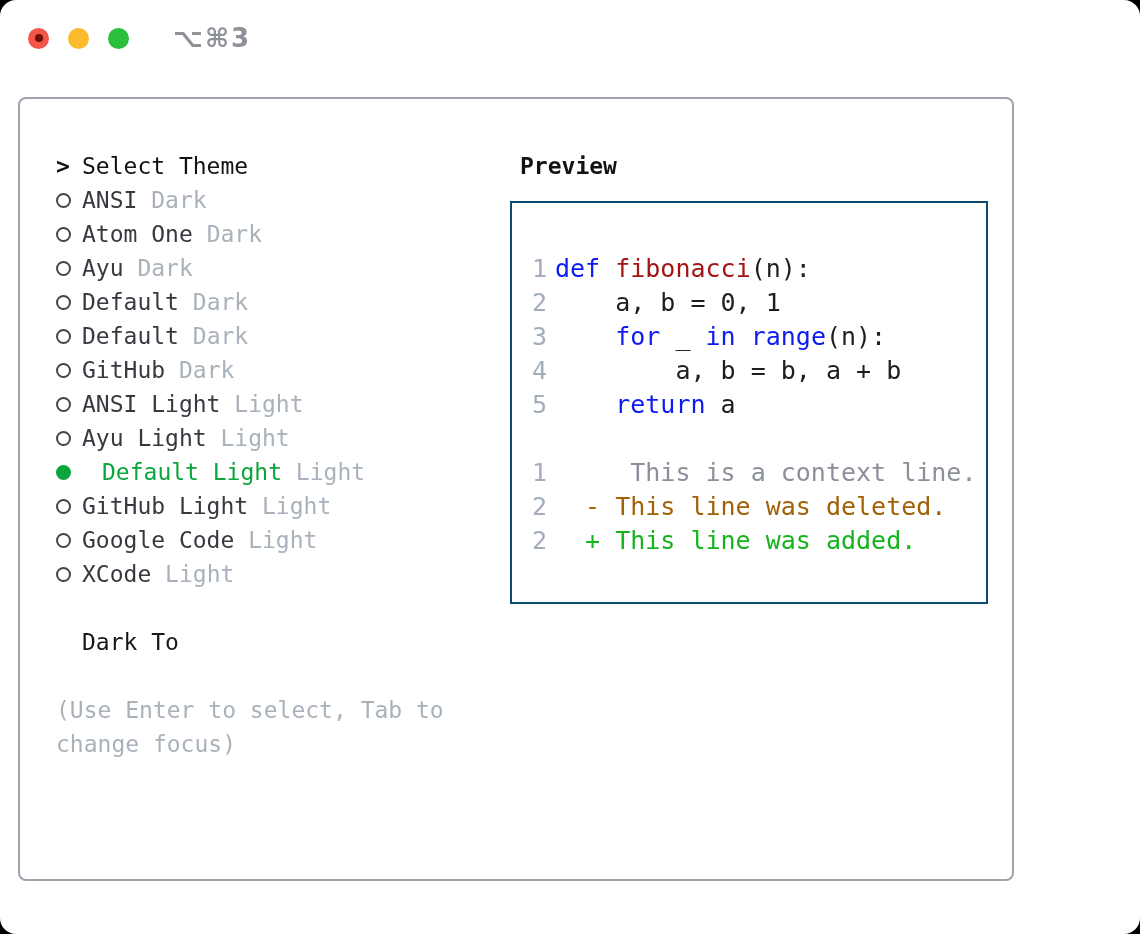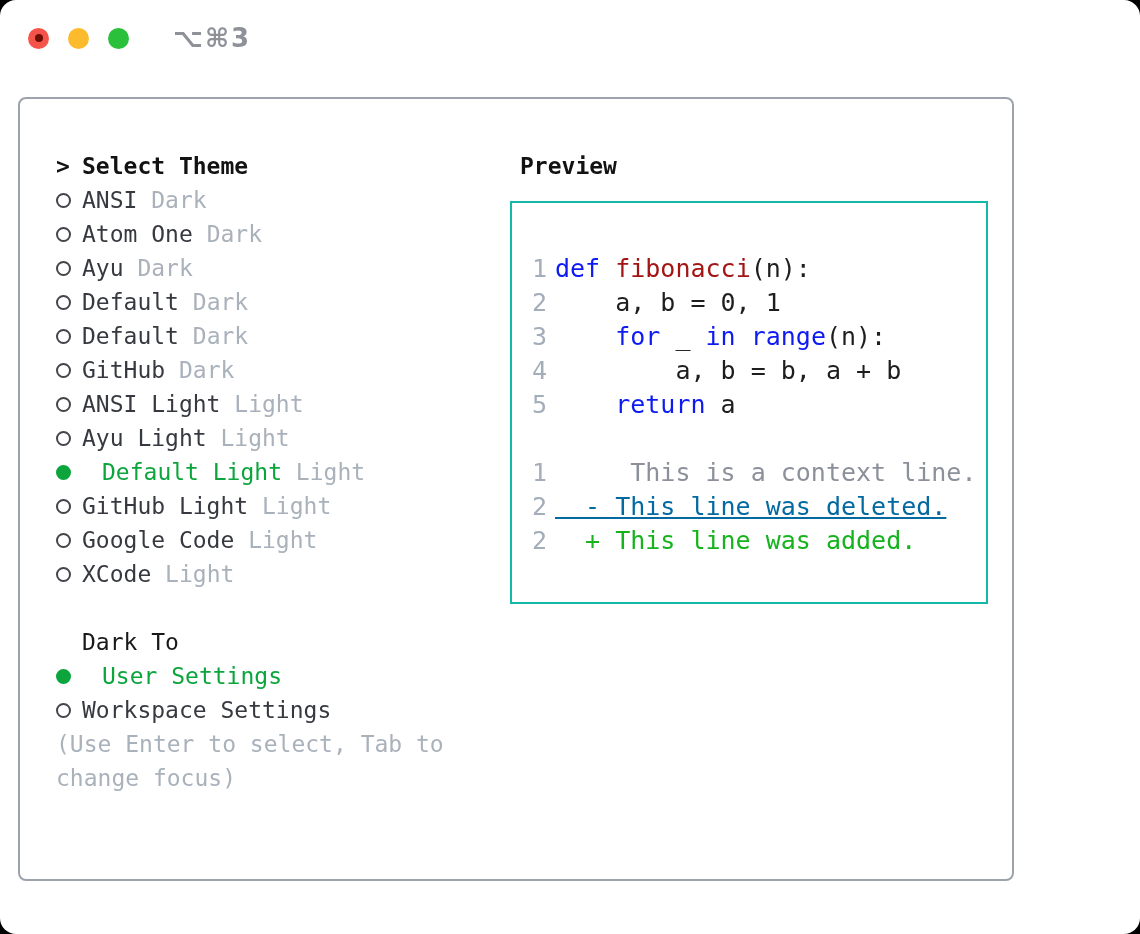--- a/index.html
+++ b/index.html
@@ -39,45 +39,45 @@
   
   .leftcol { position:absolute; left:36px; top:50px; width:440px; }
   .row { display:flex; align-items:center; height:34px; font-size:23px; white-space:pre; }
   .bullet { width:26px; flex:0 0 26px; display:flex; align-items:center; }
   .circle {
     width:11px; height:11px; border-radius:50%;
     border:2px solid #42454b; box-sizing:content-box;
   }
   .circle.sel { background:#0ca53d; border-color:#0ca53d; }
   .cursor { font-weight:700; color:#121212; font-size:23px; }
-  .hdr { font-weight:700; color:#121212; }
+  .hdr { font-weight:400; color:#121212; }
   .nm { color:#36393f; }
   .vr { color:#a9b1bb; }
   .row.selected .nm { color:#0ca53d;margin-left:20px; }
   .spacer { height:34px; }
   .subhdr { color:#17181a; }
-  .hint { color:#a9b1bb; font-size:23px; line-height:34px; width:424px; }
+  .hint { color:#a9b1bb; font-size:23px; line-height:34px; width:424px; margin-top:34px; }
   
   .preview-title {
     position:absolute; left:500px; top:50px; height:34px; display:flex; align-items:center;
     font-size:23px; font-weight:700; color:#121212;
   }
   .preview-box {
     position:absolute; left:490px; top:102px; width:478px; height:403px;
-    border:2px solid #14b8a6; box-sizing:border-box;
+    border:2px solid #0c4a6e; box-sizing:border-box;
     padding:49px 0 0 20px; white-space:pre;
     font-size:25px; line-height:34px; overflow:hidden;
   }
   .pline { height:34px; }
   .ln { display:inline-block; width:15px; margin-right:8px; color:#a3aeba; }
   .seg.pl  { color:#1e1e1e; }
   .seg.kw  { color:#0d1bf2; }
   .seg.fn  { color:#a31515; }
   .seg.ctx { color:#8b909a; }
-  .seg.del { color:#0369a1;text-decoration:underline; }
+  .seg.del { color:#a16207; }
   .seg.add { color:#17b31e; }
 </style>
 </head>
 <body>
 
 <div class="window">
 
   <div class="titlebar">
     <div class="lights">
       <span class="light red">
@@ -112,24 +112,20 @@
           <div class="row"><span class="bullet"><span class="circle"></span></span><span class="nm">XCode</span><span class="vr"> Light</span></div>
         </div>
 
       <div class="spacer"></div>
 
       <div class="row">
         <span class="bullet"></span>
         <span class="subhdr">Dark To</span>
       </div>
 
-      <div id="apply-options">
-          <div class="row selected"><span class="bullet"><span class="circle sel"></span></span><span class="nm">User Settings</span></div>
-          <div class="row"><span class="bullet"><span class="circle"></span></span><span class="nm">Workspace Settings</span></div>
-        </div>
 
       <div class="hint">(Use Enter to select, Tab to change focus)</div>
     </div>
 
     <div class="preview-title">Preview</div>
 
     <div class="preview-box" id="preview-box"><div class="pline"><span class="ln">1</span><span class="seg kw">def</span><span class="seg pl"> </span><span class="seg fn">fibonacci</span><span class="seg pl">(n):</span></div><div class="pline"><span class="ln">2</span><span class="seg pl">    a, b = 0, 1</span></div><div class="pline"><span class="ln">3</span><span class="seg pl">    </span><span class="seg kw">for</span><span class="seg pl"> _ </span><span class="seg kw">in</span><span class="seg pl"> </span><span class="seg kw">range</span><span class="seg pl">(n):</span></div><div class="pline"><span class="ln">4</span><span class="seg pl">        a, b = b, a + b</span></div><div class="pline"><span class="ln">5</span><span class="seg pl">    </span><span class="seg kw">return</span><span class="seg pl"> a</span></div><div class="pline"><span class="ln"></span></div><div class="pline"><span class="ln">1</span><span class="seg ctx">     This is a context line.</span></div><div class="pline"><span class="ln">2</span><span class="seg del">  - This line was deleted.</span></div><div class="pline"><span class="ln">2</span><span class="seg add">  + This line was added.</span></div></div>
 
   </div>
 </div>

